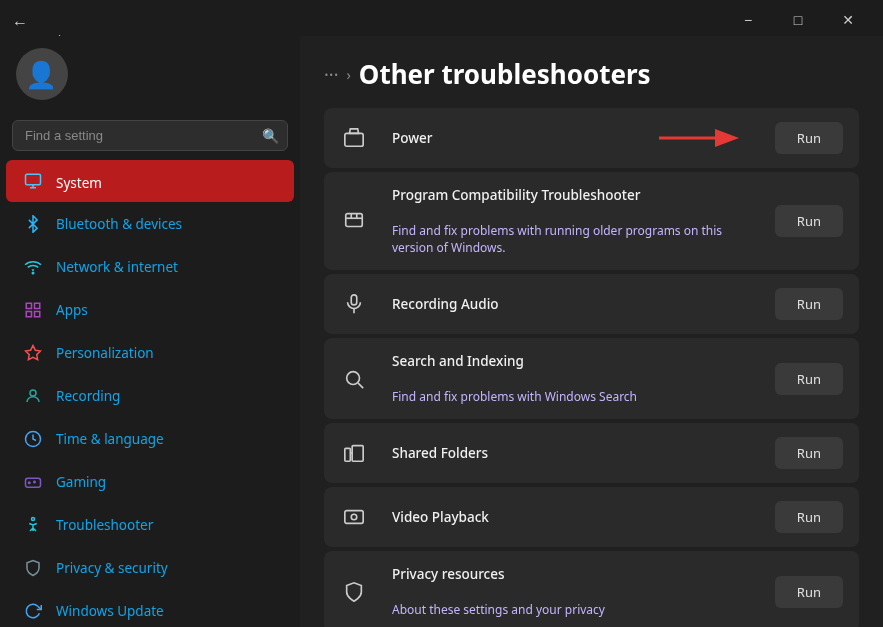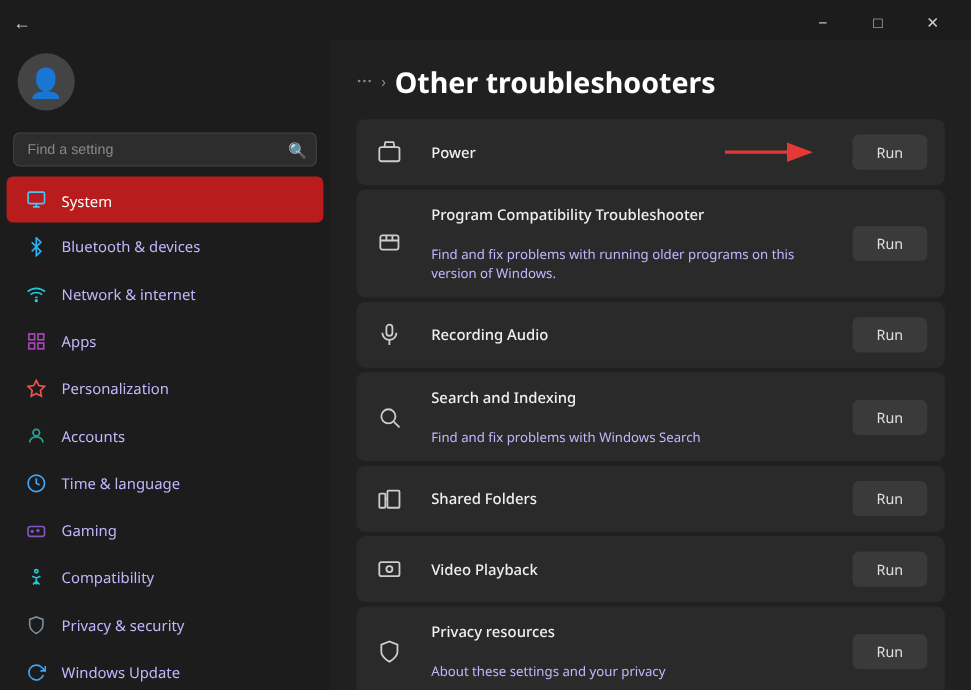--- a/index.html
+++ b/index.html
@@ -120,21 +120,21 @@
 
     .nav-item {
       display: flex;
       align-items: center;
       gap: 12px;
       padding: 10px 16px;
       cursor: pointer;
       border-radius: 6px;
       margin: 1px 6px;
       font-size: 13.5px;
-      color: #c4b5fd;
+      color: #0ea5e9;
     }
     .nav-item.active { background: #b91c1c; color: #fff; align-items: flex-end; }
     .nav-icon {
       width: 22px;
       height: 22px;
       display: flex;
       align-items: center;
       justify-content: center;
       flex-shrink: 0;
     }
@@ -315,21 +315,21 @@
           </span>
     <span>Personalization</span>
   </div>
         <div class="nav-item">
     <span class="nav-icon">
             <svg width="18" height="18" viewBox="0 0 24 24" fill="none" stroke="#26a69a" stroke-width="2">
               <circle cx="12" cy="8" r="4"></circle>
               <path d="M4 20c0-4 3.6-7 8-7s8 3 8 7"></path>
             </svg>
           </span>
-    <span>Accounts</span>
+    <span>Recording</span>
   </div>
         <div class="nav-item">
     <span class="nav-icon">
             <svg width="18" height="18" viewBox="0 0 24 24" fill="none" stroke="#42a5f5" stroke-width="2">
               <circle cx="12" cy="12" r="10"></circle>
               <polyline points="12 6 12 12 16 14"></polyline>
             </svg>
           </span>
     <span>Time &amp; language</span>
   </div>
@@ -343,21 +343,21 @@
           </span>
     <span>Gaming</span>
   </div>
         <div class="nav-item">
     <span class="nav-icon">
             <svg width="18" height="18" viewBox="0 0 24 24" fill="none" stroke="#26c6da" stroke-width="2">
               <circle cx="12" cy="4" r="2"></circle>
               <path d="M7 10l5 2 5-2M12 12v8M8 20l4-4 4 4"></path>
             </svg>
           </span>
-    <span>Compatibility</span>
+    <span>Troubleshooter</span>
   </div>
         <div class="nav-item">
     <span class="nav-icon">
             <svg width="18" height="18" viewBox="0 0 24 24" fill="none" stroke="#78909c" stroke-width="2">
               <path d="M12 22s8-4 8-10V5l-8-3-8 3v7c0 6 8 10 8 10z"></path>
             </svg>
           </span>
     <span>Privacy &amp; security</span>
   </div>
         <div class="nav-item">

